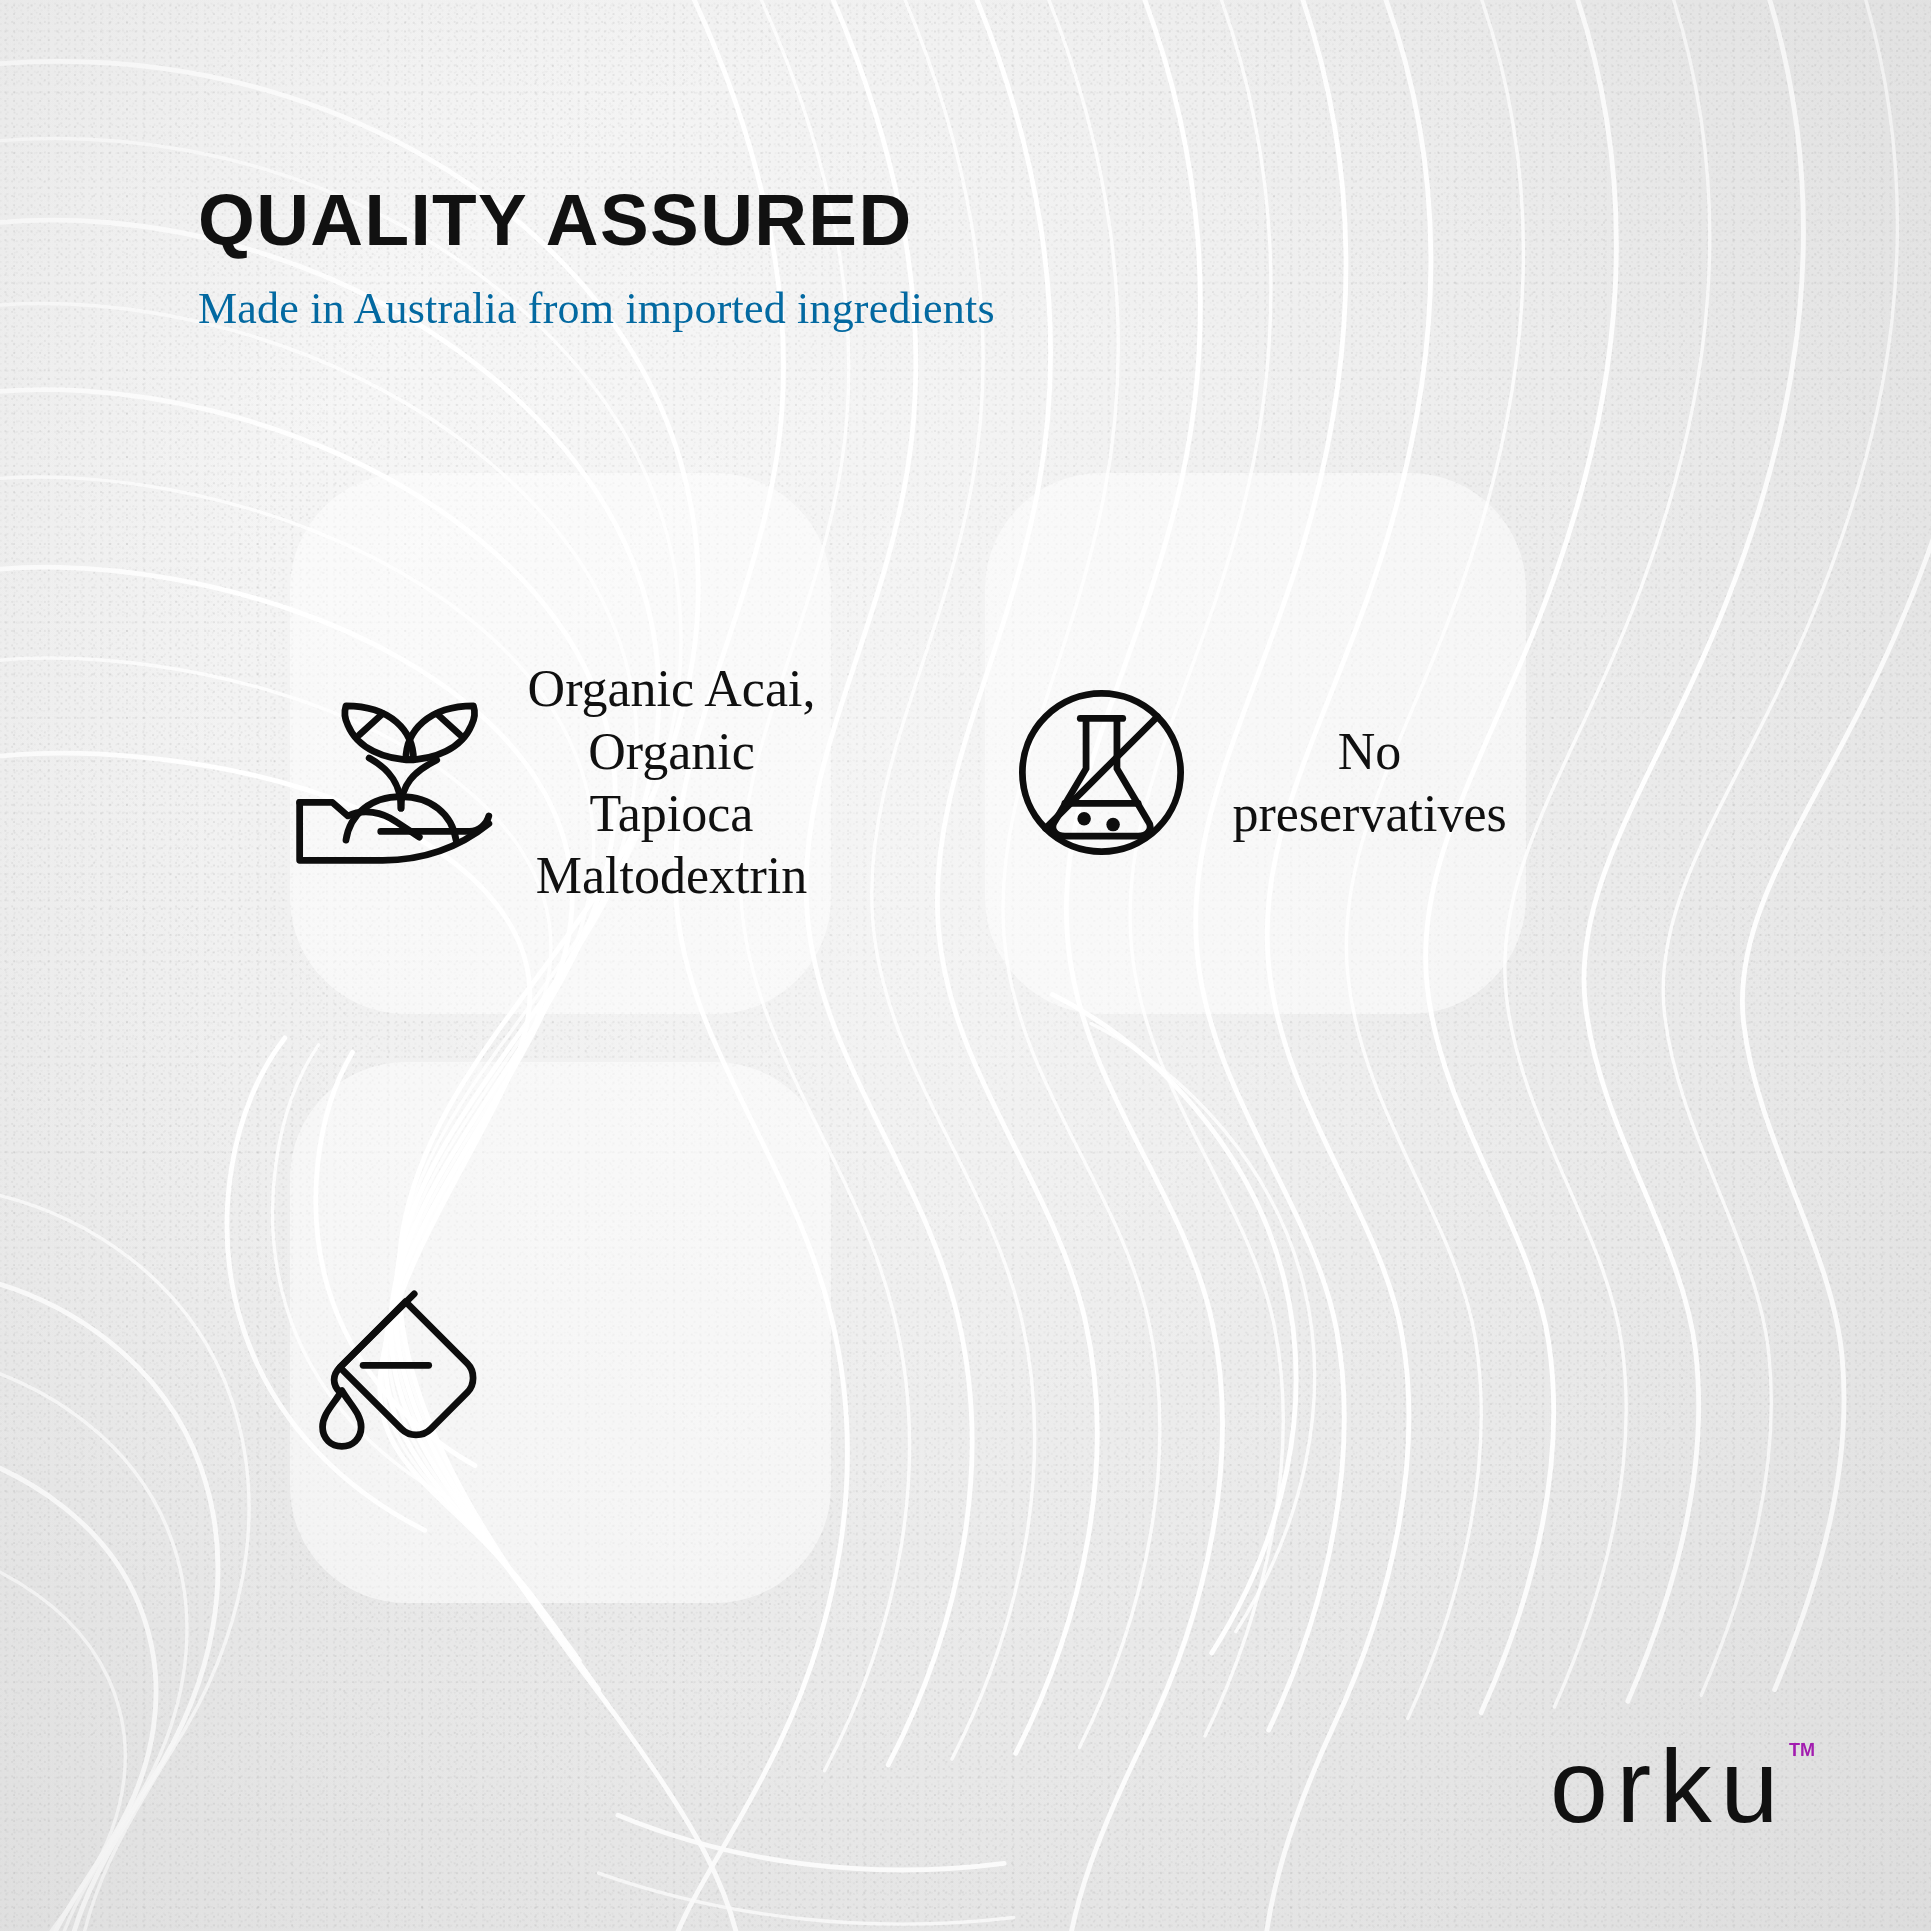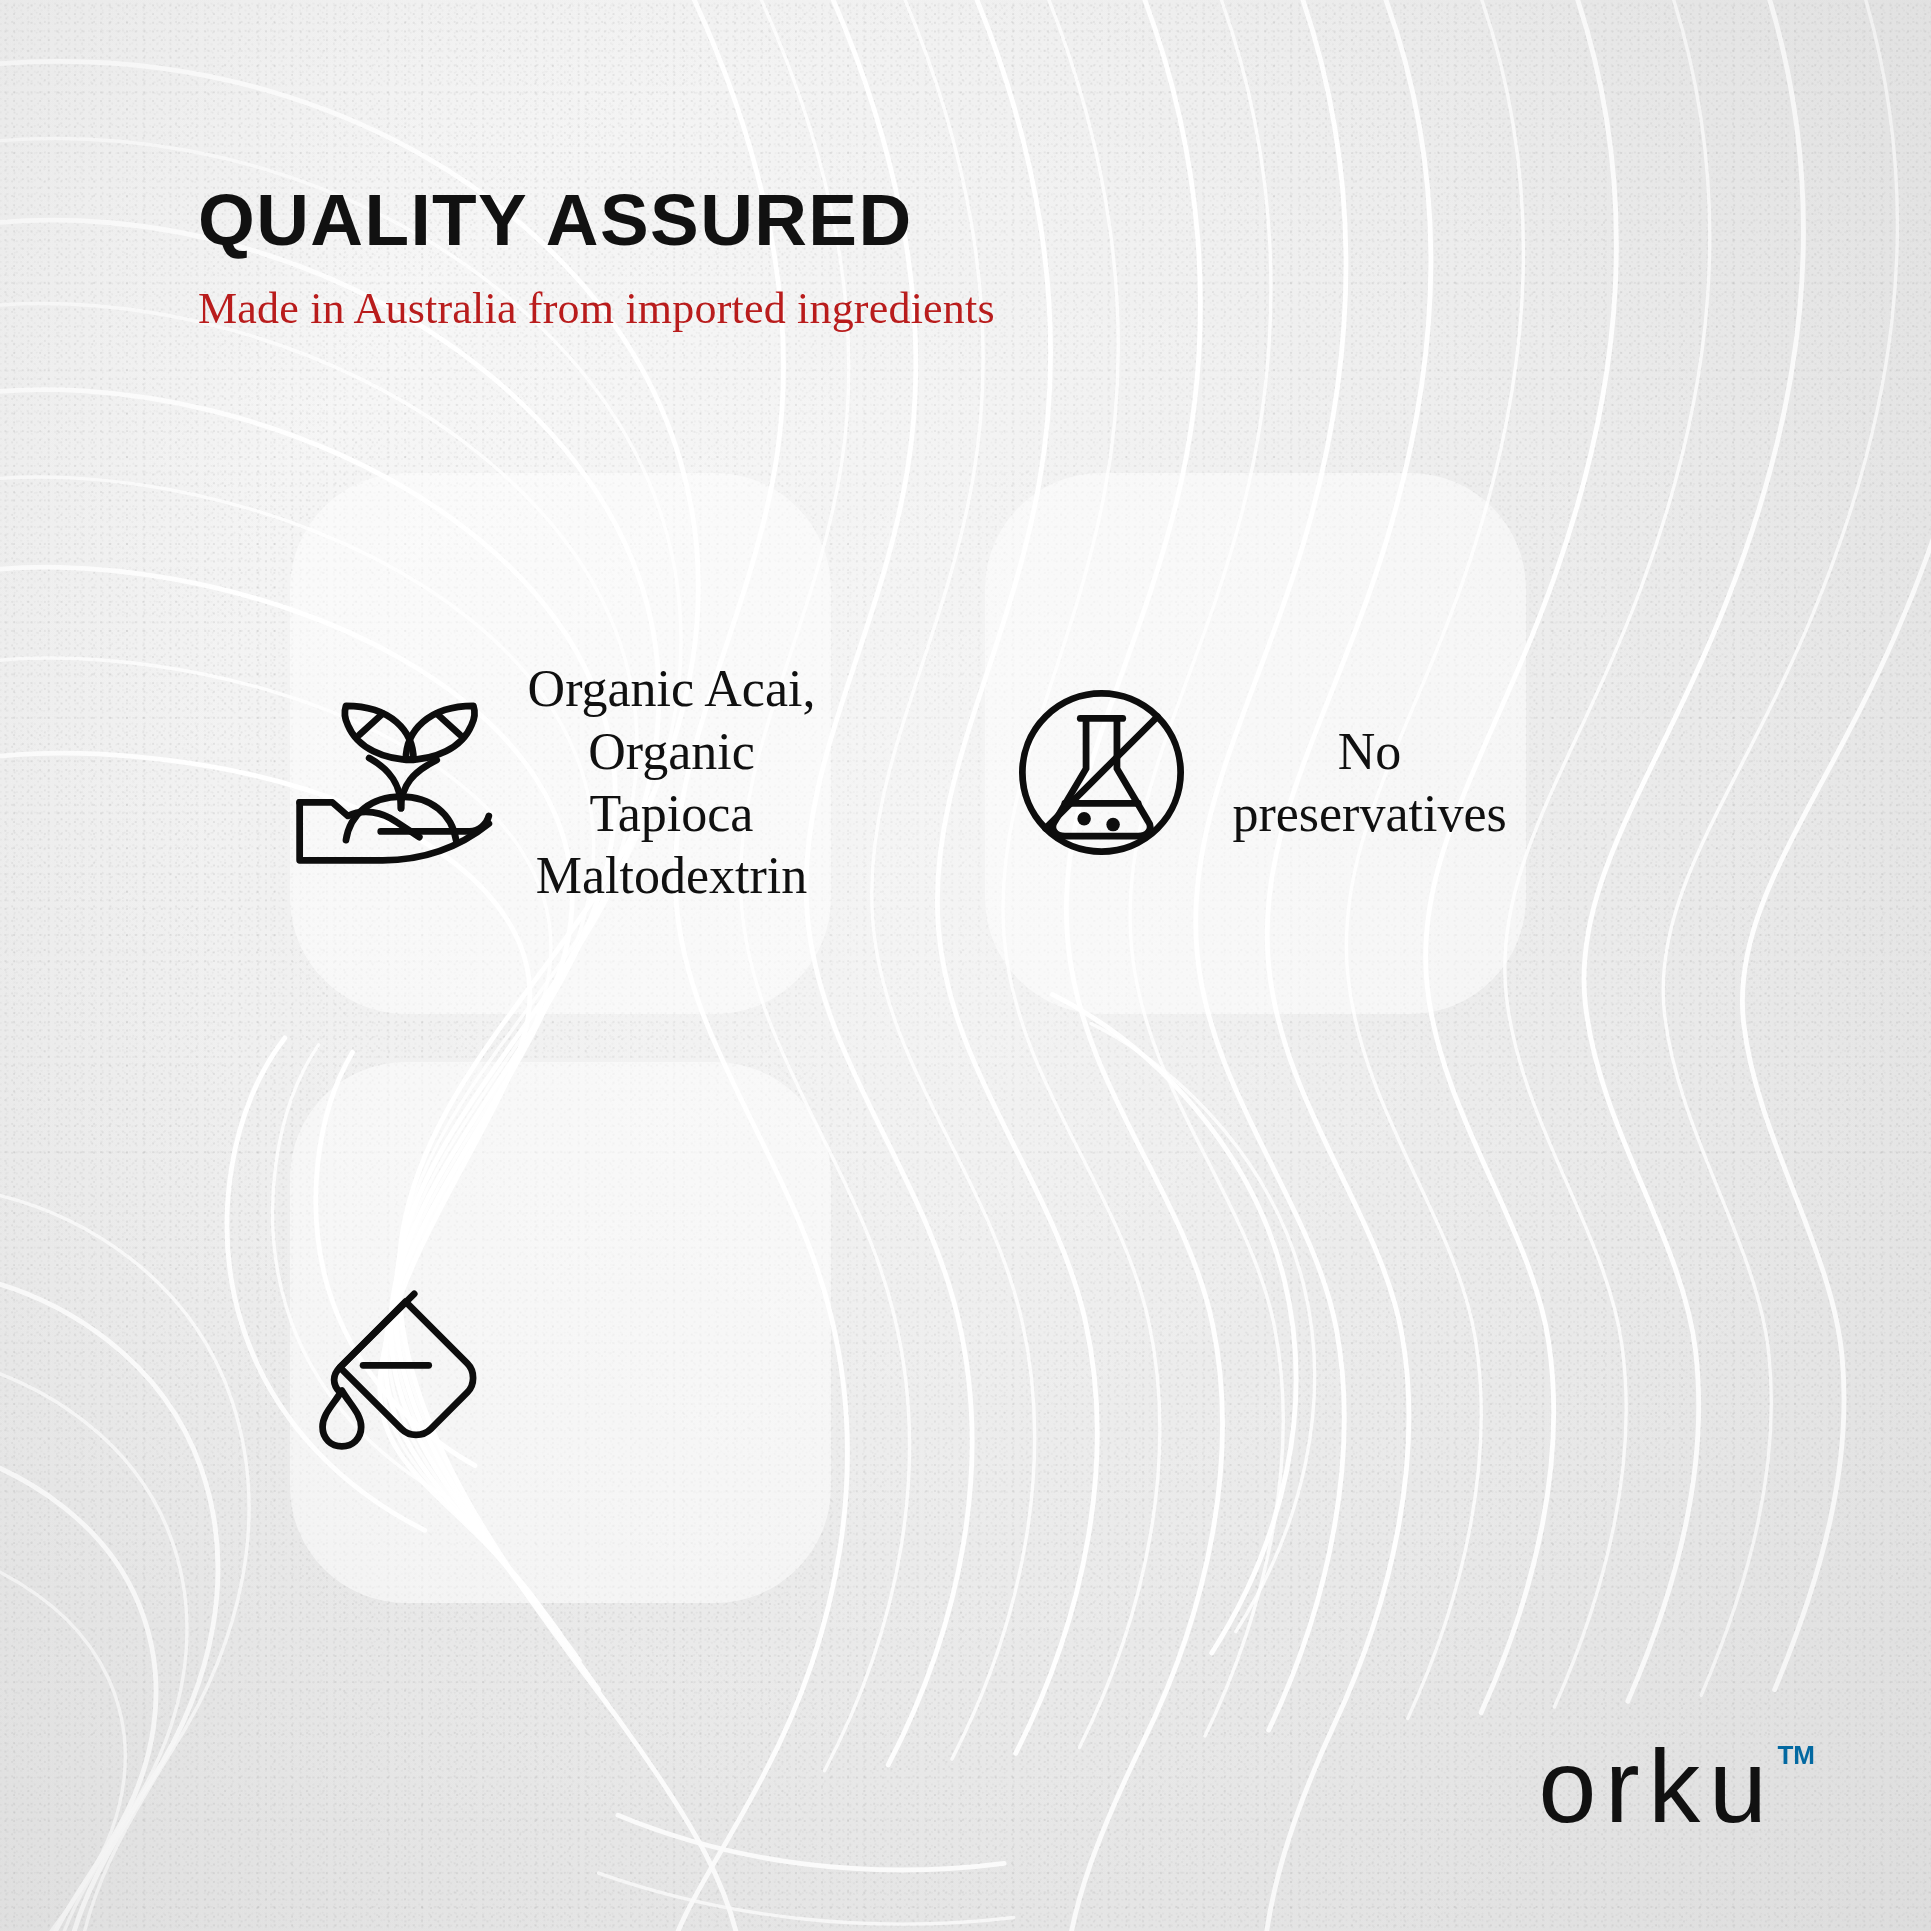--- a/index.html
+++ b/index.html
@@ -87,21 +87,21 @@
     font-size: 73px;
     letter-spacing: 1.4px;
     color: #111111;
     line-height: 1;
     margin: 0;
     white-space: nowrap;
   }
   .subtitle {
     font-family: "Liberation Serif", serif;
     font-size: 44px;
-    color: #b91c1c;
+    color: #0369a1;
     letter-spacing: 0.2px;
     margin: 31px 0 0 0;
     line-height: 1;
     white-space: nowrap;
   }
 
   
   .grid {
     position: absolute;
     left: 290px;
@@ -177,23 +177,23 @@
   .brand-name {
     font-family: "Liberation Sans", sans-serif;
     font-weight: 300;
     font-size: 104px;
     letter-spacing: 8.7px;
     color: #111111;
     line-height: .9;
   }
   .brand-tm {
     font-family: "Liberation Sans", sans-serif;
-    font-size: 26px;
+    font-size: 18px;
     font-weight: 600;
-    color: #0369a1;
+    color: #a21caf;
     margin-left: 1.9px;
     margin-bottom: 11.6px;
   }
 </style>
 </head>
 <body>
 
 <div id="poster">
 
   <div class="paper-base"></div>

